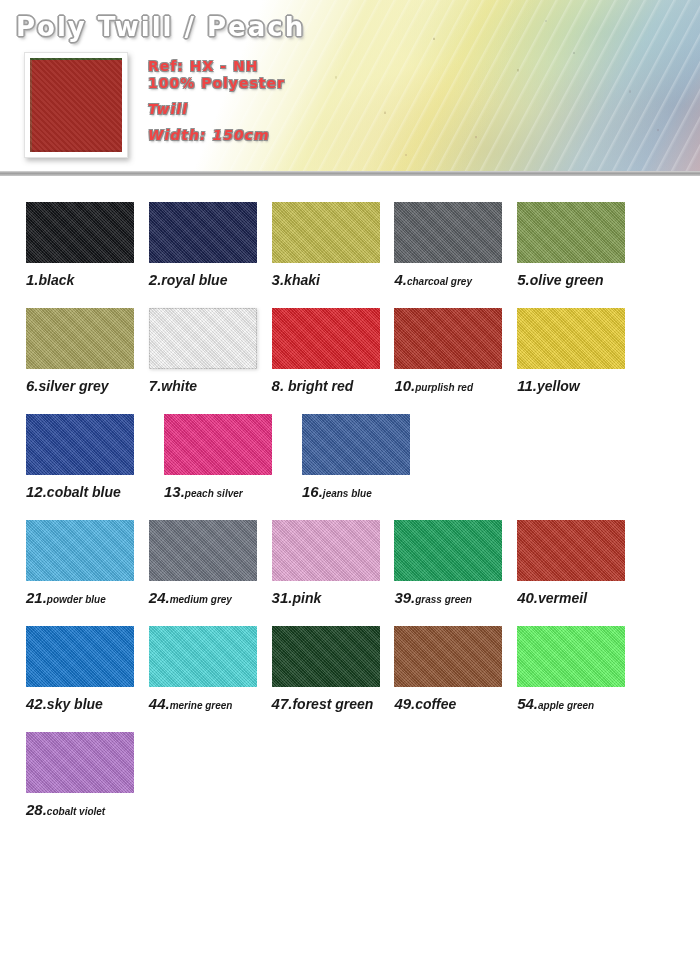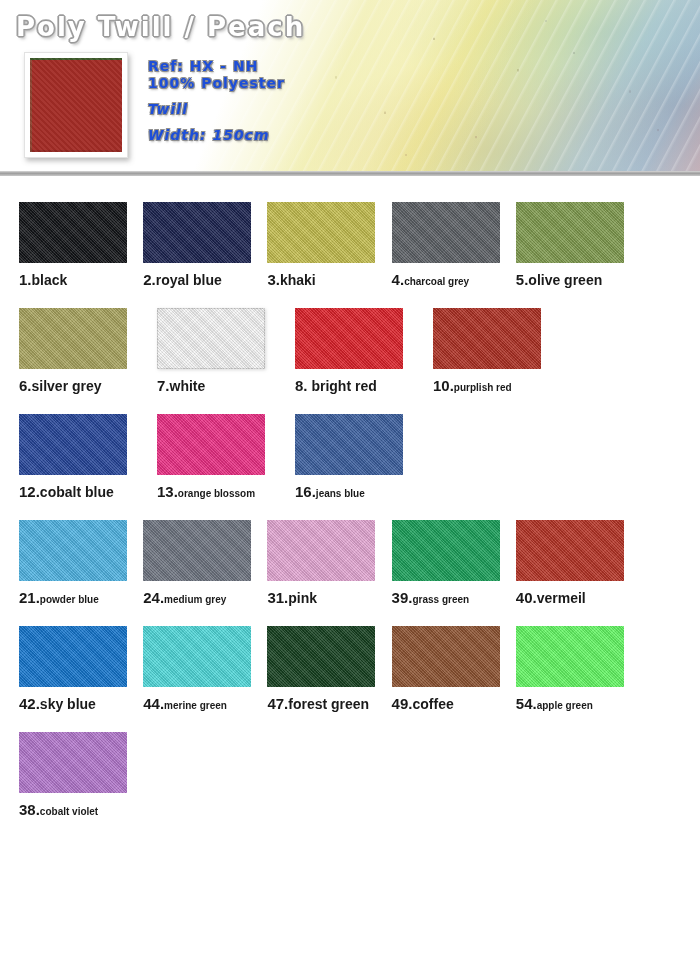--- a/index.html
+++ b/index.html
@@ -134,21 +134,21 @@
   }
 
   .banner-specs {
     position: absolute;
     left: 148px;
     top: 58px;
     font-family: "DejaVu Sans", sans-serif;
     font-weight: bold;
     font-size: 14px;
     line-height: 1.22;
-    color: #1d4ed8;
+    color: #ef4444;
     letter-spacing: 1px;
     text-shadow:
       -1px -1px 0 #8f8f8f,  1px -1px 0 #8f8f8f,
       -1px  1px 0 #8f8f8f,  1px  1px 0 #8f8f8f,
        1px  2px 2px rgba(130,130,130,.5);
     white-space: nowrap;
   }
   .banner-specs .spec-gap { margin-top: 9px; font-style: italic; }
 
   
@@ -157,22 +157,23 @@
     left: 0;
     top: 176px;
     width: 700px;
     padding: 26px 0 0 0;
     box-sizing: border-box;
   }
   .grid-row {
     display: flex;
     width: 640px;
     box-sizing: border-box;
-    padding-left: 19px;
+    padding-left: 26px;
     margin-bottom: 20px;
+    font-style: italic;
   }
   .color-cell {
     width: 138px;
     box-sizing: border-box;
   }
   .color-chip {
     width: 108px;
     height: 61px;
     position: relative;
     background-repeat: repeat;
@@ -276,29 +277,33 @@
         <div class="color-label"><span class="num">7.</span><span class="nm">white</span></div>
       </div>
       <div class="color-cell">
         <div class="color-chip" style="background-color: rgb(222, 32, 41);"></div>
         <div class="color-label"><span class="num">8.</span><span class="nm"> bright  red</span></div>
       </div>
       <div class="color-cell">
         <div class="color-chip" style="background-color: rgb(174, 46, 34);"></div>
         <div class="color-label small"><span class="num">10.</span><span class="nm">purplish  red</span></div>
       </div>
+      <div class="color-cell">
+        <div class="color-chip" style="background-color: rgb(235, 208, 52);"></div>
+        <div class="color-label"><span class="num">11.</span><span class="nm">yellow</span></div>
+      </div>
     </div>
     <div class="grid-row">
       <div class="color-cell">
         <div class="color-chip" style="background-color: rgb(37, 69, 154);"></div>
         <div class="color-label"><span class="num">12.</span><span class="nm">cobalt  blue</span></div>
       </div>
       <div class="color-cell">
         <div class="color-chip" style="background-color: rgb(236, 45, 132);"></div>
-        <div class="color-label small"><span class="num">13.</span><span class="nm">orange  blossom</span></div>
+        <div class="color-label small"><span class="num">13.</span><span class="nm">peach  silver</span></div>
       </div>
       <div class="color-cell">
         <div class="color-chip" style="background-color: rgb(58, 94, 158);"></div>
         <div class="color-label small"><span class="num">16.</span><span class="nm">jeans  blue</span></div>
       </div>
     </div>
     <div class="grid-row">
       <div class="color-cell">
         <div class="color-chip" style="background-color: rgb(79, 180, 228);"></div>
         <div class="color-label small"><span class="num">21.</span><span class="nm">powder  blue</span></div>
@@ -338,16 +343,16 @@
         <div class="color-label"><span class="num">49.</span><span class="nm">coffee</span></div>
       </div>
       <div class="color-cell">
         <div class="color-chip" style="background-color: rgb(99, 249, 99);"></div>
         <div class="color-label small"><span class="num">54.</span><span class="nm">apple  green</span></div>
       </div>
     </div>
     <div class="grid-row">
       <div class="color-cell">
         <div class="color-chip" style="background-color: rgb(179, 119, 205);"></div>
-        <div class="color-label small"><span class="num">38.</span><span class="nm">cobalt  violet</span></div>
+        <div class="color-label small"><span class="num">28.</span><span class="nm">cobalt  violet</span></div>
       </div>
     </div>
   </div>
 
 </body></html>

